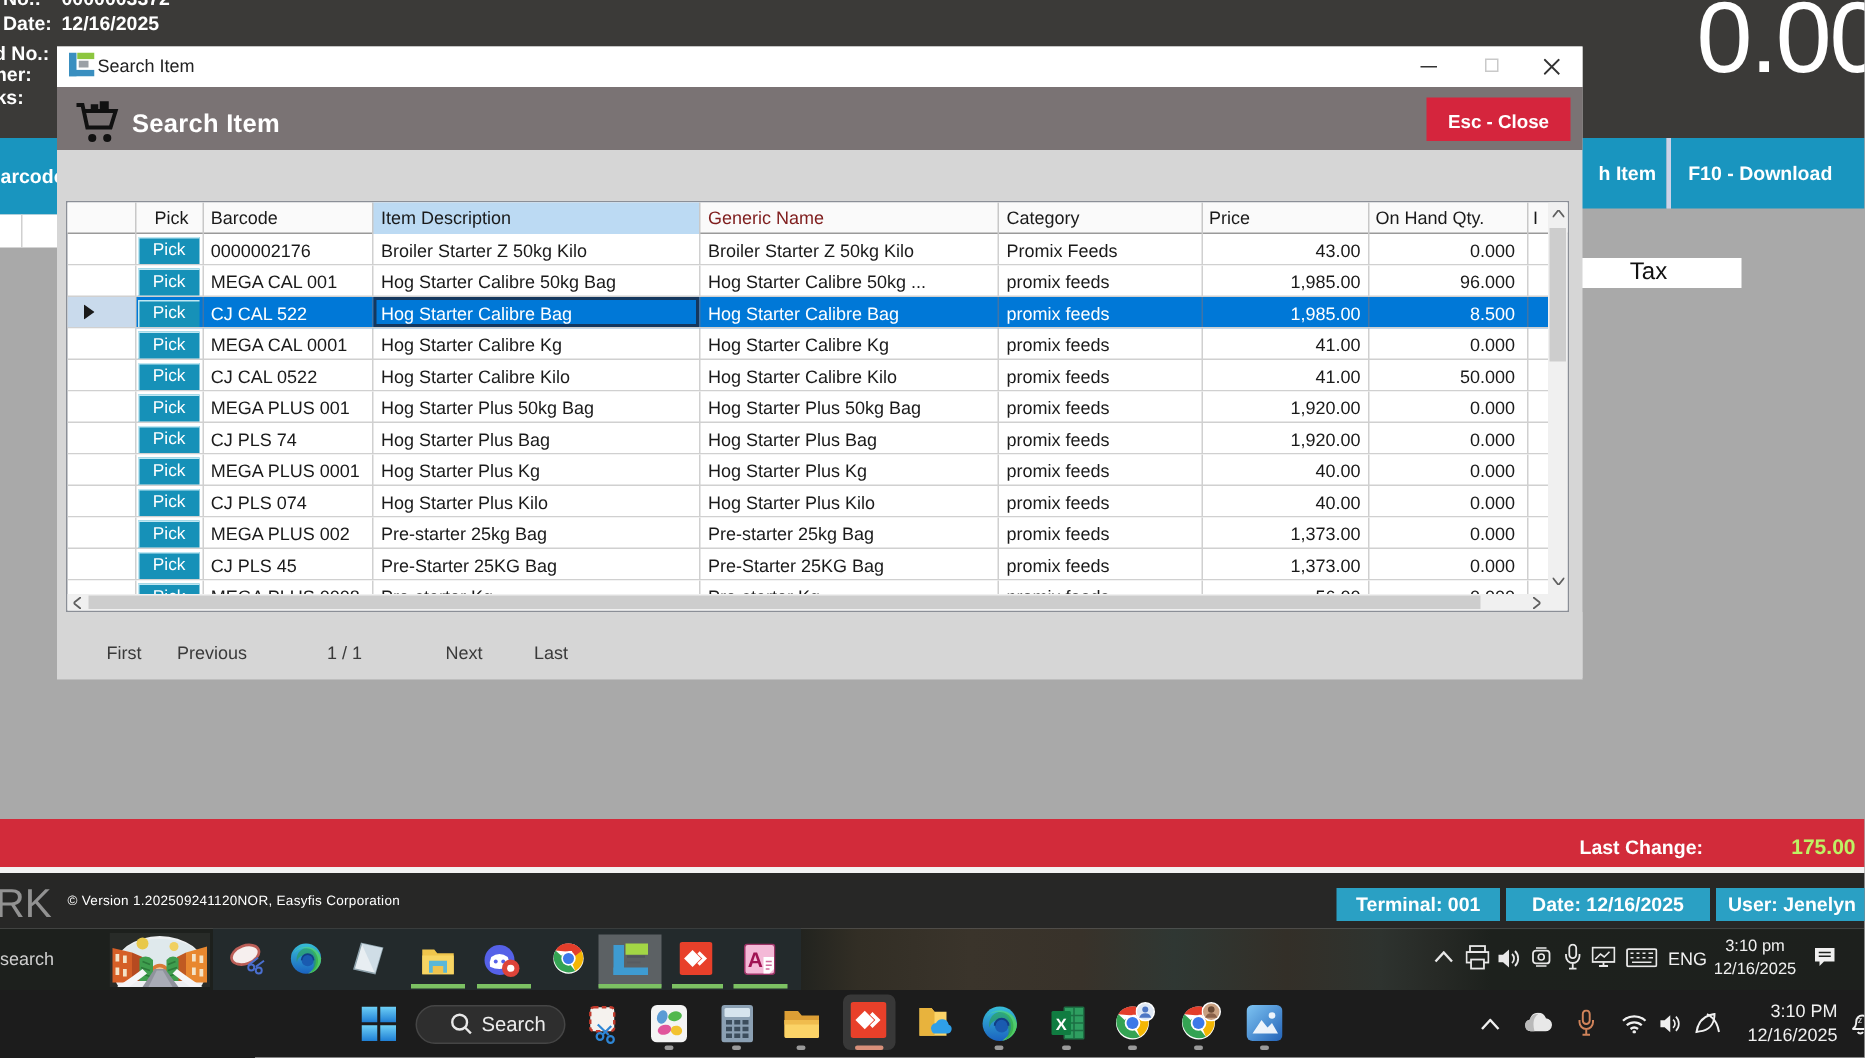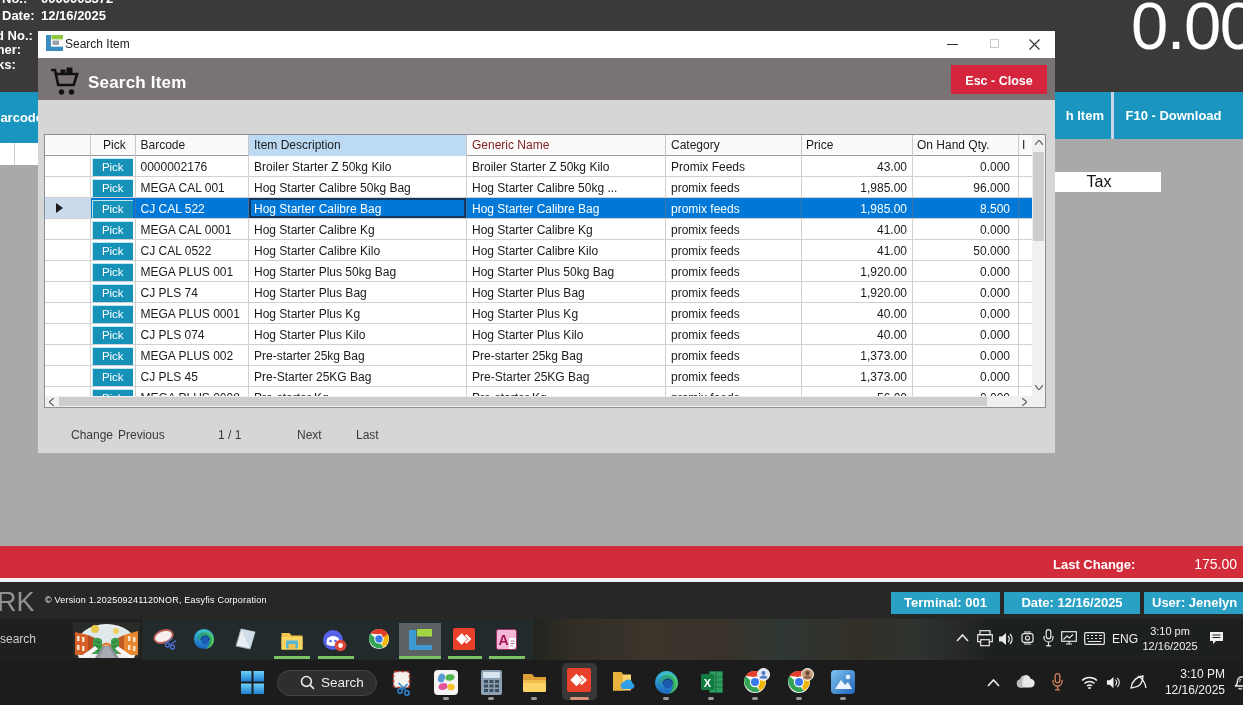--- a/index.html
+++ b/index.html
@@ -28,21 +28,21 @@
 <div class="abs" style="left:0;top:143px;width:38px;height:22px;background:#fff;"></div>
 <div class="abs" style="left:14px;top:143px;width:1px;height:22px;background:#d0d0d0;"></div>
 
 <div class="abs" style="left:1040px;top:92px;width:71px;height:47px;background:#1995bf;color:#fff;font-weight:bold;font-size:13px;text-align:right;line-height:48px;padding-right:7px;">h Item</div>
 <div class="abs" style="left:1111px;top:92px;width:3px;height:47px;background:#ccd2e8;"></div>
 <div class="abs" style="left:1114px;top:92px;width:129px;height:47px;background:#1995bf;color:#fff;font-weight:bold;font-size:13px;text-align:center;line-height:48px;text-indent:-10px;">F10 - Download</div>
 <div class="abs" style="left:1037px;top:144px;width:124px;height:20px;background:#fff;color:#111;font-size:16px;text-align:center;line-height:20px;margin-top:28px;">Tax</div>
 
 <div class="abs" style="left:0;top:546px;width:1243px;height:32px;background:#d22b3a;">
   <span class="abs" style="left:1053px;top:11px;color:#fff;font-weight:bold;font-size:13px;">Last Change:</span>
-  <span class="abs" style="right:6px;top:10px;color:#ffffff;font-weight:normal;font-size:14px;">175.00</span>
+  <span class="abs" style="right:6px;top:10px;color:#bef264;font-weight:bold;font-size:14px;">175.00</span>
 </div>
 <div class="abs" style="left:0;top:578px;width:1243px;height:4px;background:#f2f2f2;"></div>
 
 <div class="abs" style="left:0;top:582px;width:1243px;height:37px;background:#272726;">
   <span class="abs" style="left:-3px;top:5px;color:#929292;font-size:27px;">RK</span>
   <span class="abs" style="left:45px;top:13px;color:#fff;font-size:9px;letter-spacing:.2px;">© Version 1.202509241120NOR, Easyfis Corporation</span>
   <span class="abs" style="left:891px;top:10px;width:109px;height:22px;background:#2aa0c4;color:#fff;font-weight:bold;font-size:13px;text-align:center;line-height:22px;">Terminal: 001</span>
   <span class="abs" style="left:1004px;top:10px;width:136px;height:22px;background:#2aa0c4;color:#fff;font-weight:bold;font-size:13px;text-align:center;line-height:22px;">Date: 12/16/2025</span>
   <span class="abs" style="left:1144px;top:10px;width:110px;height:22px;background:#2aa0c4;color:#fff;font-weight:bold;font-size:13px;padding-left:8px;line-height:22px;">User: Jenelyn</span>
 </div>
@@ -669,19 +669,19 @@
           <path d="M5 0 L0 4 L5 8" fill="none" stroke="#606060" stroke-width="1.2"></path>
         </svg>
 <svg class="abs" style="left:977px;top:2px;" width="5" height="8" viewBox="0 0 5 8">
           <path d="M0 0 L5 4 L0 8" fill="none" stroke="#606060" stroke-width="1.2"></path>
         </svg>
 <div class="abs" style="left:14px;top:1px;width:928px;height:9px;background:#cdcdcd;"></div>
 </div>
   </div>
 
   <div class="abs" style="left:0;top:377px;width:1017px;height:45px;background:#d6d6d6;font-size:12px;color:#3a3a3a;">
-    <span class="abs" style="left:33px;top:20px;">Change</span>
+    <span class="abs" style="left:33px;top:20px;">First</span>
     <span class="abs" style="left:80px;top:20px;">Previous</span>
     <span class="abs" style="left:180px;top:20px;">1 / 1</span>
     <span class="abs" style="left:259px;top:20px;">Next</span>
     <span class="abs" style="left:318px;top:20px;">Last</span>
   </div>
 </div>
 
 </body></html>

